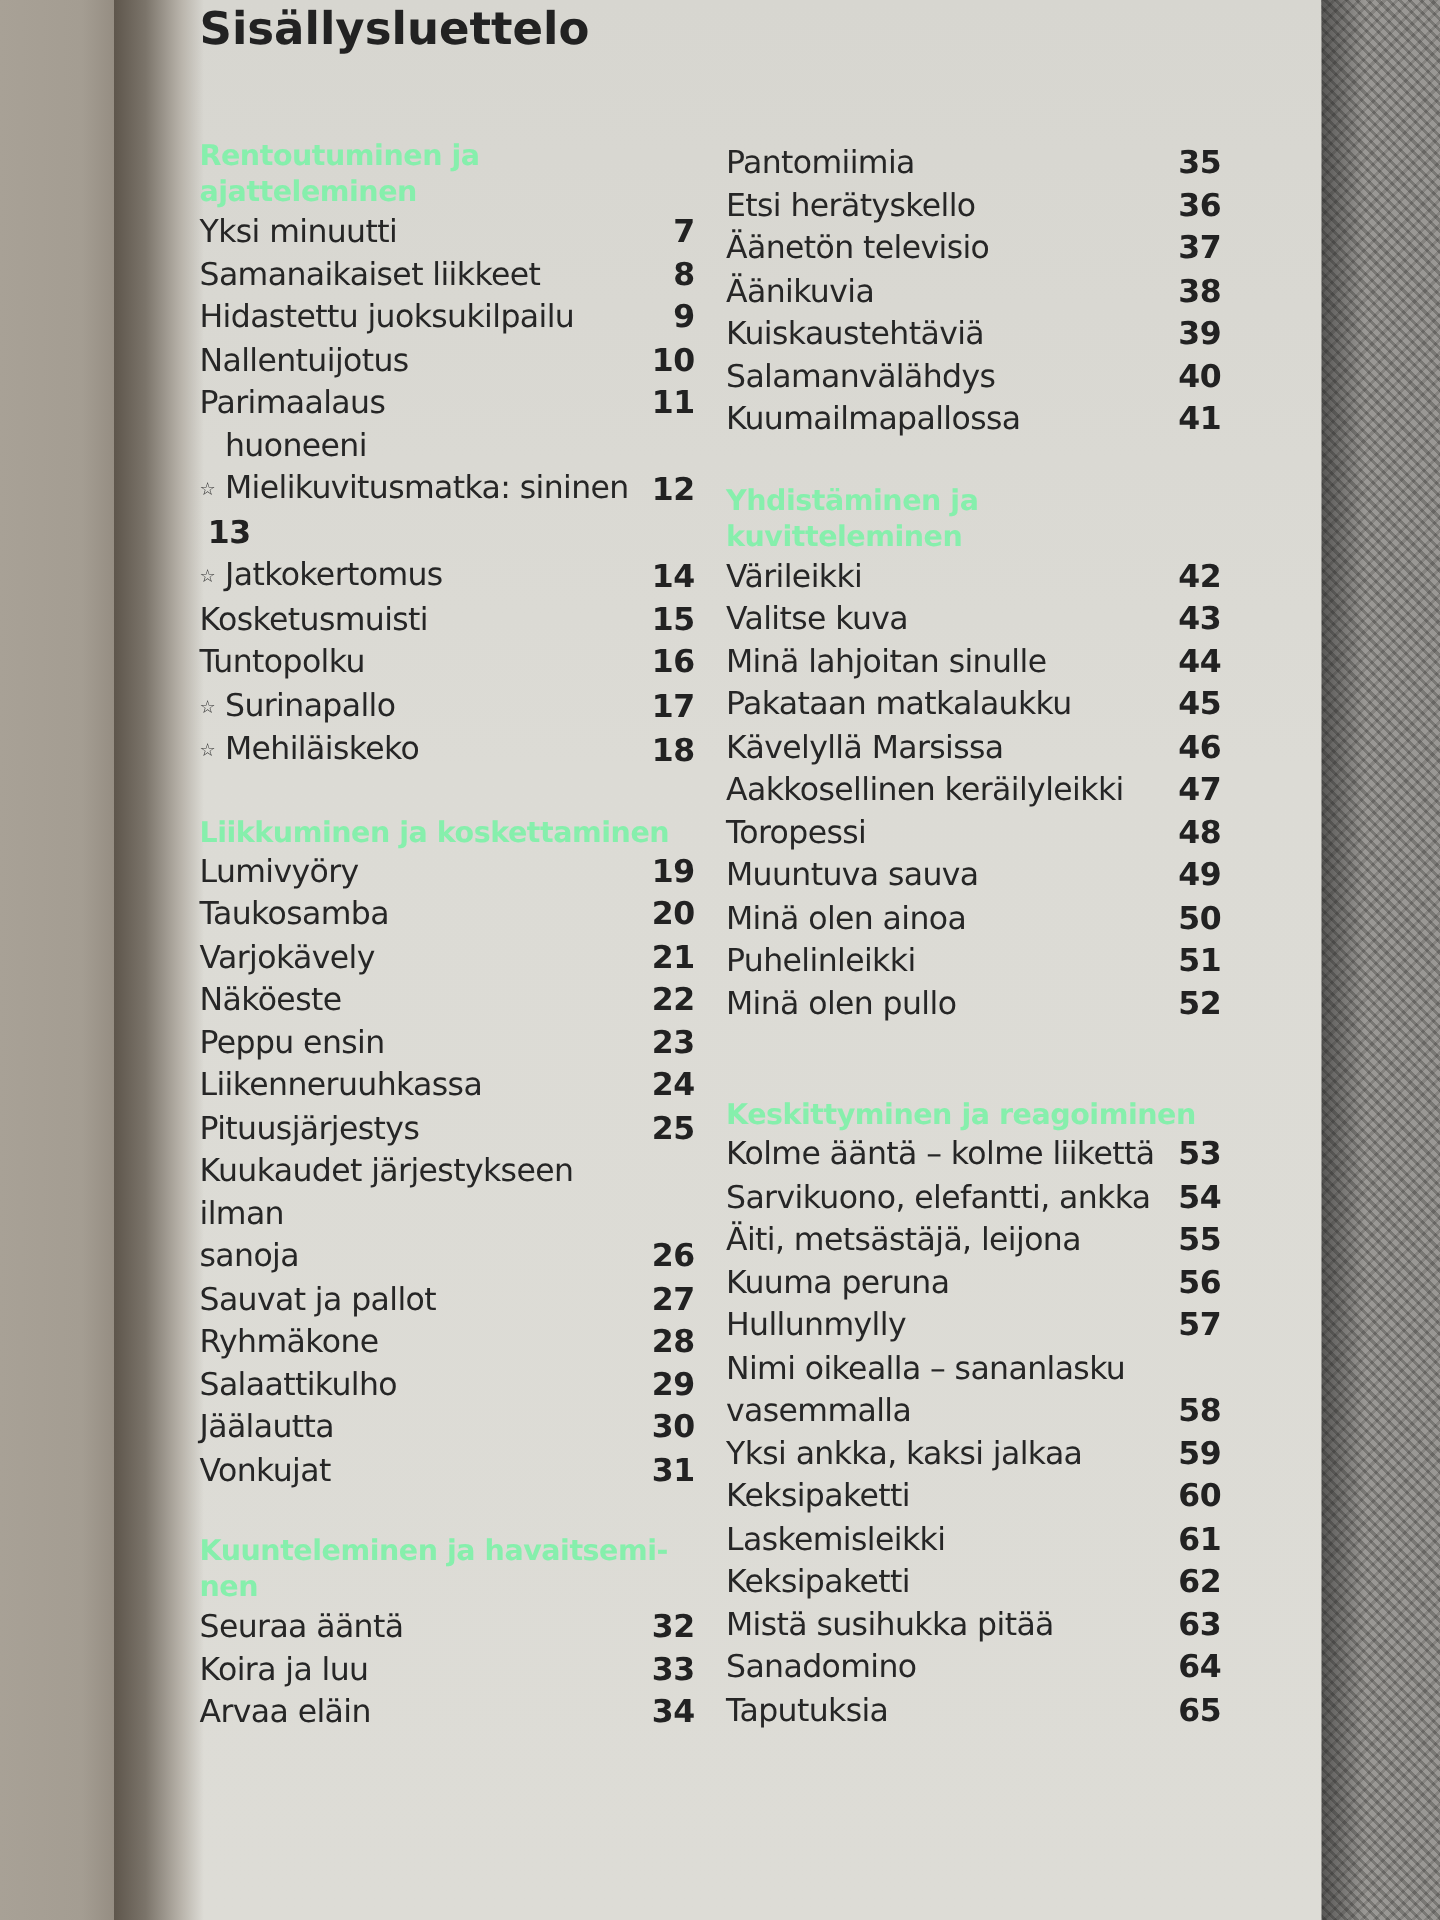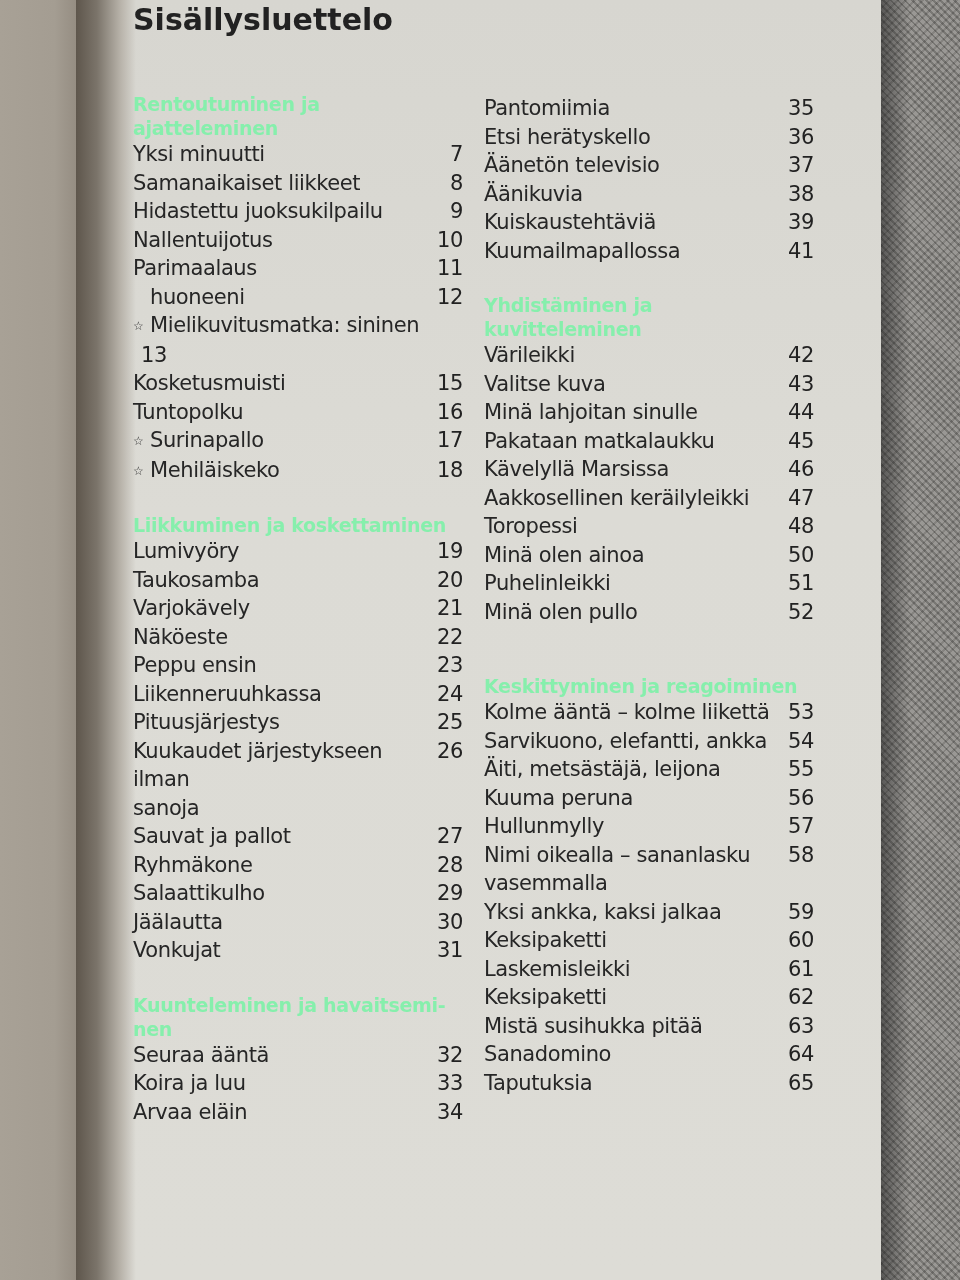--- a/index.html
+++ b/index.html
@@ -48,32 +48,32 @@
   }
   .col { position: absolute; }
   .col-left { left: 133px; top: 92px; width: 330px; }
   .col-right { left: 484px; top: 94px; width: 330px; }
   .section { margin-bottom: 28px; }
   .section-heading {
     font-weight: bold; font-size: 19px; line-height: 24px; color: #86efac;
     letter-spacing: -0.3px;
   }
   .entry {
-    display: flex; justify-content: space-between; 
+    display: flex; justify-content: space-between; align-items: flex-end;
     font-size: 21px; line-height: 28.5px; color: #262626;
     letter-spacing: -0.4px;
   }
   .entry .label { flex: 1; }
   .entry .star {
     font-size: 12px; display: inline-block; width: 17px; color: #333;
     vertical-align: 2px;
   }
   .entry .indent { display: inline-block; width: 17px; }
   .entry .page-num {
-    font-weight: normal; font-size: 21px; min-width: 34px; text-align: right;
+    font-weight: bold; font-size: 21px; min-width: 34px; text-align: right;
     color: #222;
   }
 </style>
 </head>
 <body>
 
 <div class="left-page"></div>
 <div class="page"></div>
 <div class="gutter"></div>
 <div class="fabric"></div>
@@ -119,20 +119,26 @@
             <div><span class="indent"></span><span>huoneeni</span></div>
             <div><span class="star">☆</span><span>Mielikuvitusmatka: sininen</span></div>
           </div>
           <div class="page-num">12</div>
         </div>
         <div class="entry">
           <div class="page-num">13</div>
         </div>
         <div class="entry">
           <div class="label">
+            <div><span class="star">☆</span><span>Jatkokertomus</span></div>
+          </div>
+          <div class="page-num">14</div>
+        </div>
+        <div class="entry">
+          <div class="label">
             <div><span>Kosketusmuisti</span></div>
           </div>
           <div class="page-num">15</div>
         </div>
         <div class="entry">
           <div class="label">
             <div><span>Tuntopolku</span></div>
           </div>
           <div class="page-num">16</div>
         </div>
@@ -281,20 +287,26 @@
           <div class="page-num">38</div>
         </div>
         <div class="entry">
           <div class="label">
             <div><span>Kuiskaustehtäviä</span></div>
           </div>
           <div class="page-num">39</div>
         </div>
         <div class="entry">
           <div class="label">
+            <div><span>Salamanvälähdys</span></div>
+          </div>
+          <div class="page-num">40</div>
+        </div>
+        <div class="entry">
+          <div class="label">
             <div><span>Kuumailmapallossa</span></div>
           </div>
           <div class="page-num">41</div>
         </div>
       </div>
       <div class="section">
         <div class="section-heading">Yhdistäminen ja kuvitteleminen</div>
         <div class="entry">
           <div class="label">
             <div><span>Värileikki</span></div>
@@ -329,20 +341,26 @@
           <div class="label">
             <div><span>Aakkosellinen keräilyleikki</span></div>
           </div>
           <div class="page-num">47</div>
         </div>
         <div class="entry">
           <div class="label">
             <div><span>Toropessi</span></div>
           </div>
           <div class="page-num">48</div>
+        </div>
+        <div class="entry">
+          <div class="label">
+            <div><span>Muuntuva sauva</span></div>
+          </div>
+          <div class="page-num">49</div>
         </div>
         <div class="entry">
           <div class="label">
             <div><span>Minä olen ainoa</span></div>
           </div>
           <div class="page-num">50</div>
         </div>
         <div class="entry">
           <div class="label">
             <div><span>Puhelinleikki</span></div>

